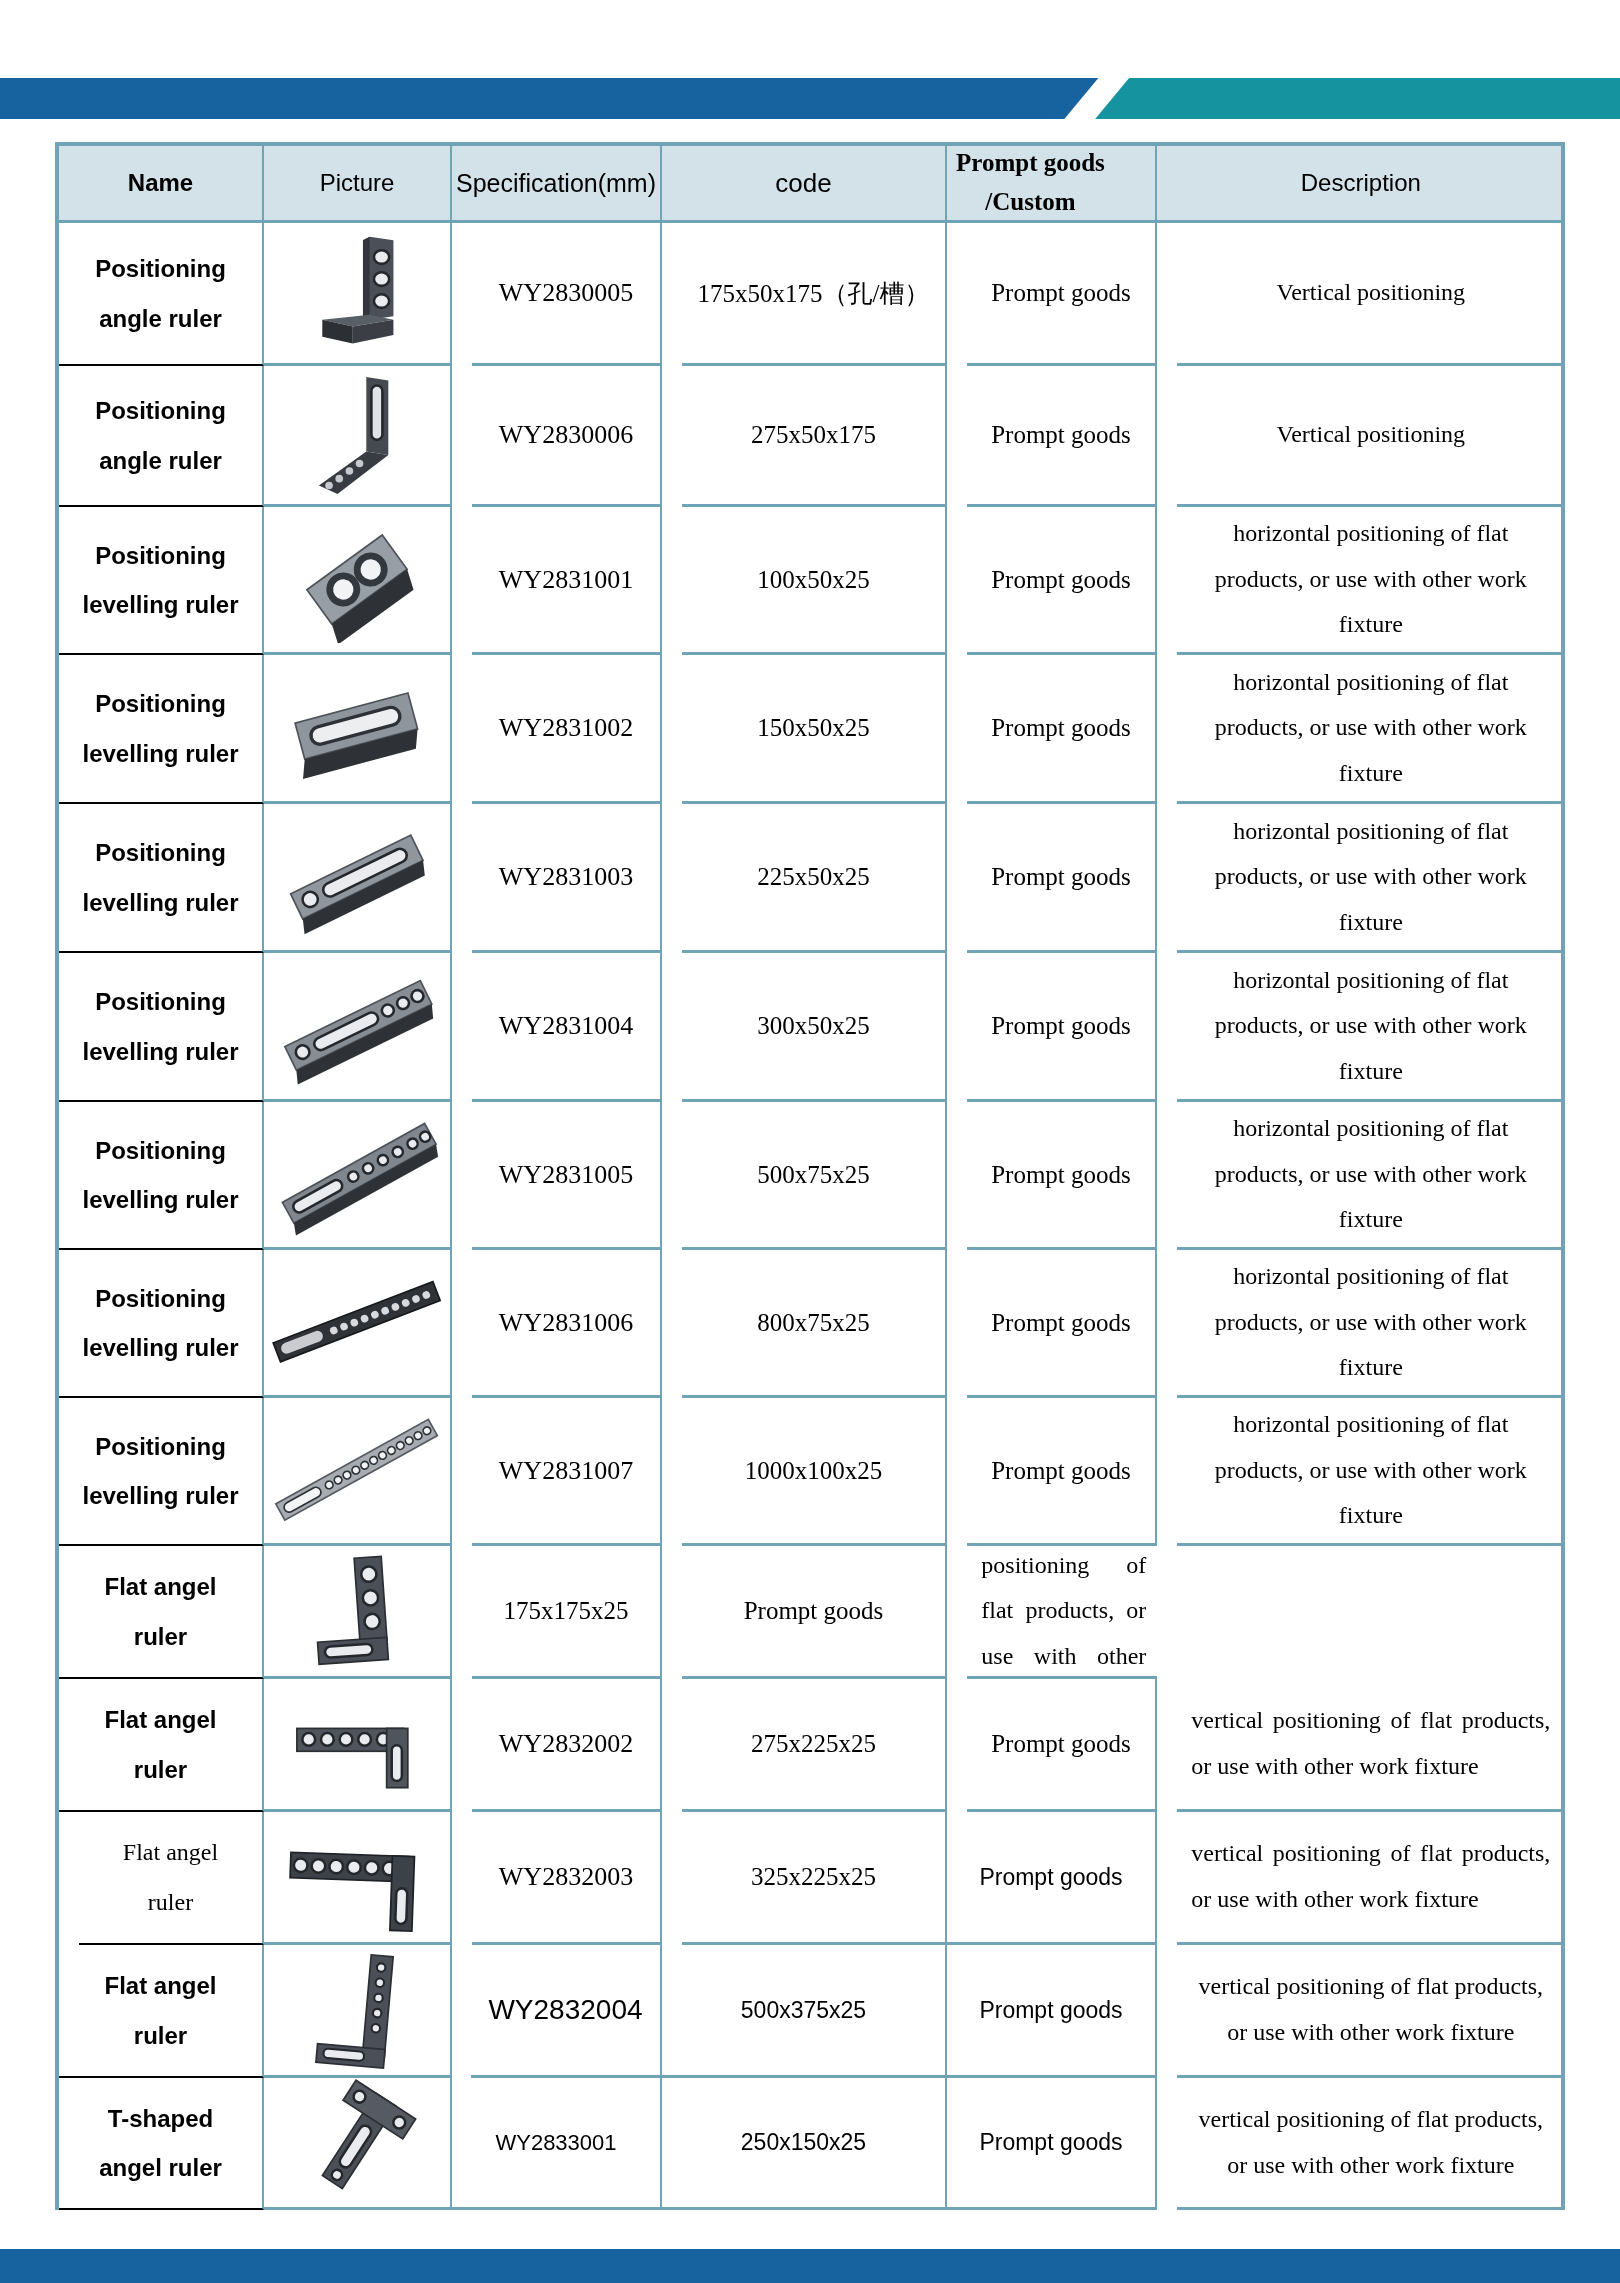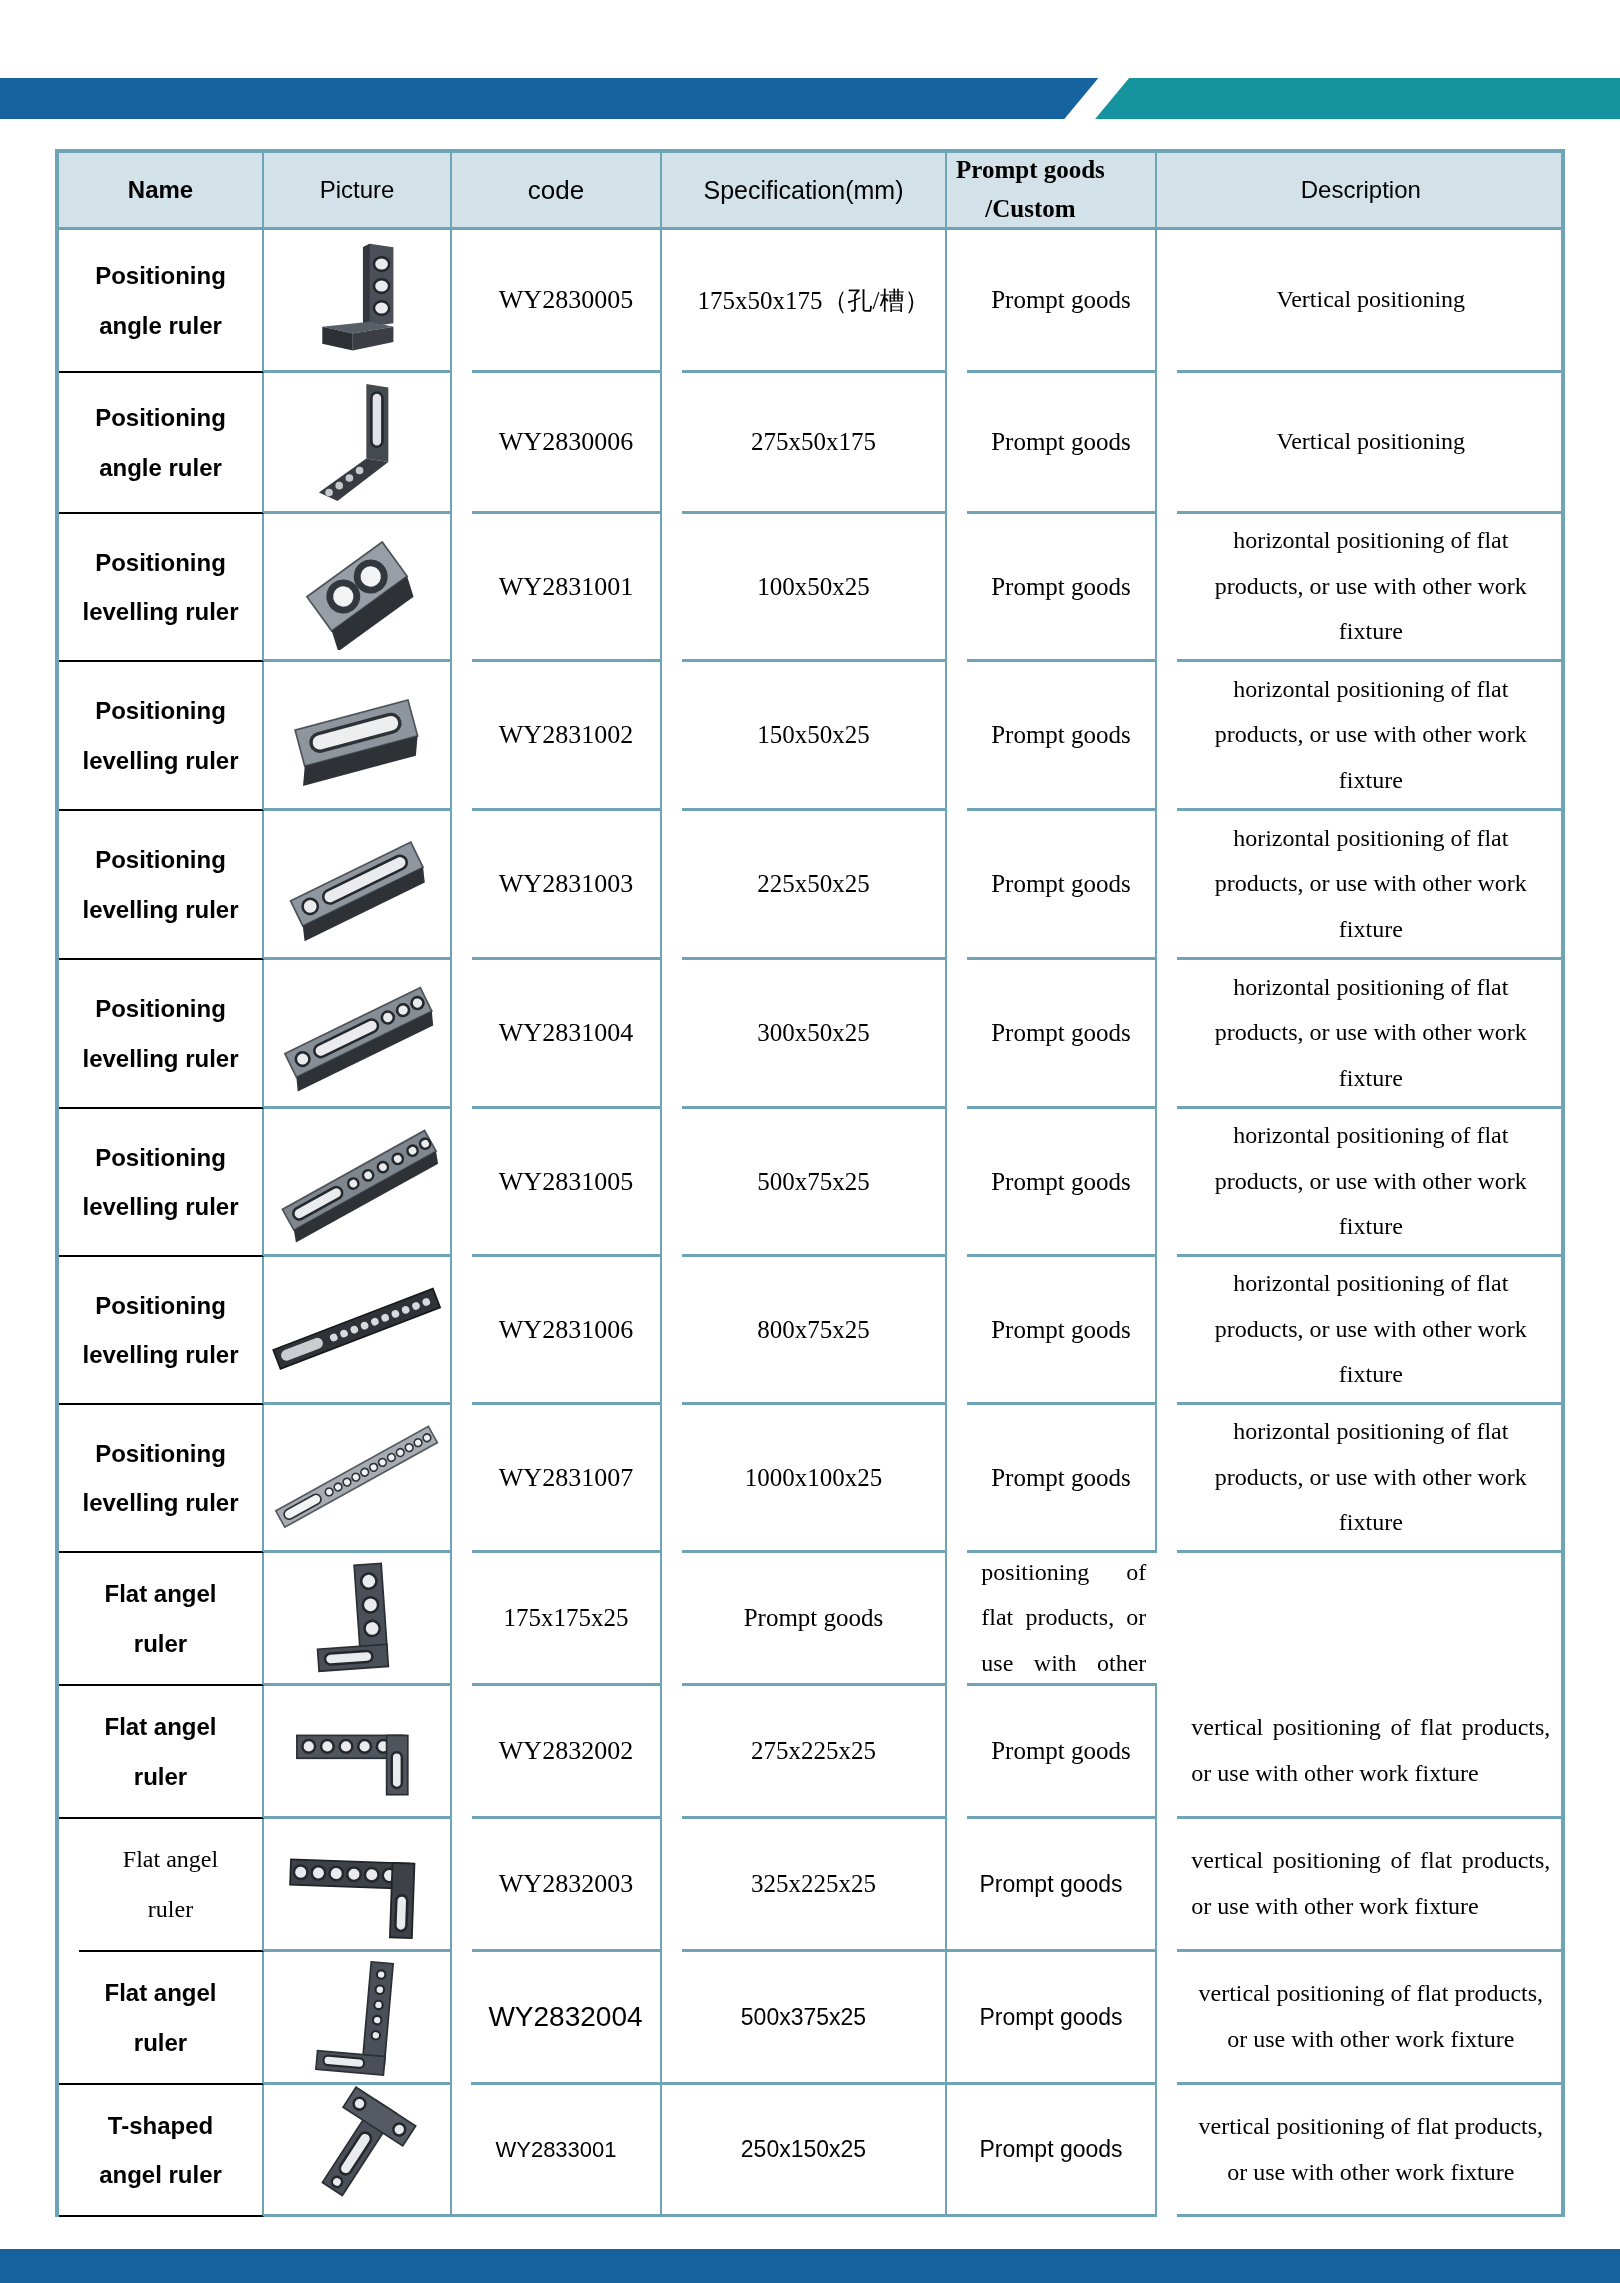--- a/index.html
+++ b/index.html
@@ -10,21 +10,21 @@
   .topbar{position:absolute;left:0;top:78px;width:1620px;height:41px;}
   .bar-blue{position:absolute;inset:0;background:var(--blue,#1763A0);
     clip-path:polygon(0 0, 67.8% 0, 65.7% 100%, 0 100%);}
   .bar-teal{position:absolute;inset:0;background:var(--teal,#15939E);
     clip-path:polygon(69.7% 0, 100% 0, 100% 100%, 67.6% 100%);}
 
   
   .footerbar{position:absolute;left:0;top:2249px;width:1620px;height:34px;background:var(--blue,#1763A0);}
 
   
-  .catalog-table{position:absolute;left:55px;top:149px;width:1510px;box-sizing:border-box;
+  .catalog-table{position:absolute;left:55px;top:142px;width:1510px;box-sizing:border-box;
     border:4.5px solid var(--border,#6FA3B6);border-bottom:none;background:#fff;}
   .trow{display:grid;grid-template-columns:205px 188px 210px 285px 210px auto;}
   .cell{box-sizing:border-box;border-right:2.7px solid var(--border,#6FA3B6);
     display:flex;align-items:center;justify-content:center;color:#000;overflow:hidden;}
   .cell:last-child{border-right:none;}
   .trow .cell{border-bottom:3.6px solid var(--border,#6FA3B6);}
   .trow .c-name{border-bottom:2.7px solid var(--blackline,#000);}
 
   
   .thead{height:77px;}
@@ -60,22 +60,22 @@
 
   <div class="topbar">
     <div class="bar-blue"></div>
     <div class="bar-teal"></div>
   </div>
 
   <div class="catalog-table">
     <div class="trow thead">
       <div class="cell c-name h-name">Name</div>
       <div class="cell c-pic h-pic">Picture</div>
+      <div class="cell c-spec h-spec">Specification(mm)</div>
       <div class="cell c-code h-code">code</div>
-      <div class="cell c-spec h-spec">Specification(mm)</div>
       <div class="cell c-prompt h-prompt">Prompt goods
 /Custom</div>
       <div class="cell c-desc h-desc">Description</div>
     </div>
     <div id="rows">
   <div class="trow" style="height: 143px;">
     <div class="cell c-name f-sans-b">Positioning
 angle ruler</div>
     <div class="cell c-pic">
             <svg viewBox="0 0 210 150">

